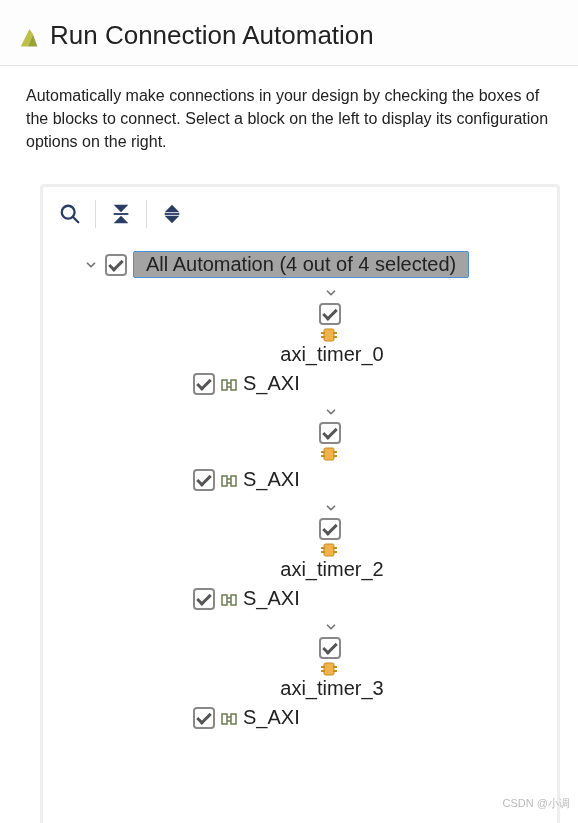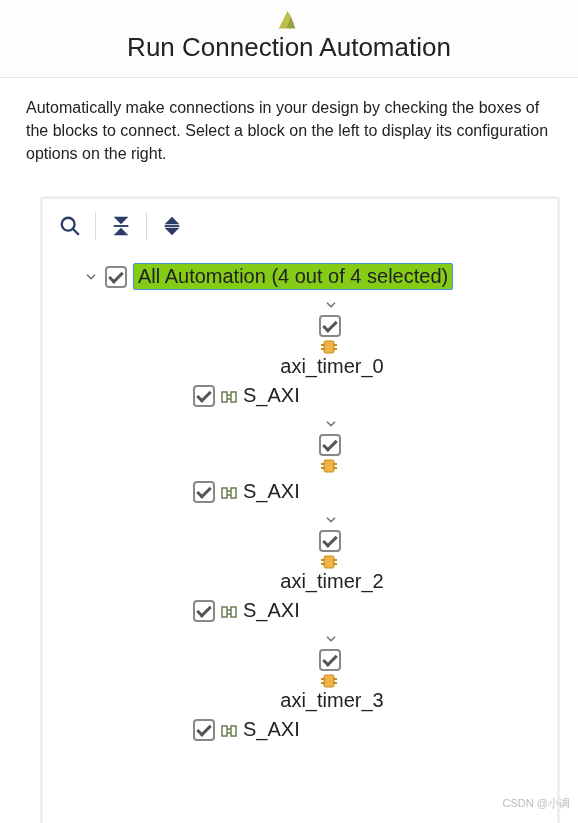--- a/index.html
+++ b/index.html
@@ -9,24 +9,23 @@
     font-size: 20px;
     background: #fff;
     color: #222;
     width: 578px;
     height: 823px;
     overflow: hidden;
   }
   .titlebar {
     display: flex;
     align-items: center;
-    padding: 4px 12px 14px 12px;
+    padding: 20px 12px 14px 12px;
     border-bottom: 1px solid #e4e4e4;
     background: #fdfdfd;
-    flex-direction: column;
   }
   .app-icon {
     width: 28px;
     height: 28px;
     margin-right: 10px;
     flex: 0 0 auto;
   }
   .title {
     font-size: 26px;
     font-weight: 400;
@@ -110,23 +109,23 @@
   .node-icon {
     width: 18px;
     height: 18px;
     margin-right: 4px;
     flex: 0 0 auto;
   }
   .label {
     font-size: 20px;
   }
   .sel-label {
-    background: #84cc16;
+    background: #a3a3a3;
     border: 1px solid #4a90d9;
-    padding: 1px 4px;
+    padding: 1px 12px;
     border-radius: 2px;
   }
   .indent1 { padding-left: 30px; }
   .indent2 { padding-left: 64px; flex-direction: column; }
   .indent3 { padding-left: 140px; }
   .watermark {
     position: absolute;
     right: 8px;
     bottom: 12px;
     font-size: 11px;

